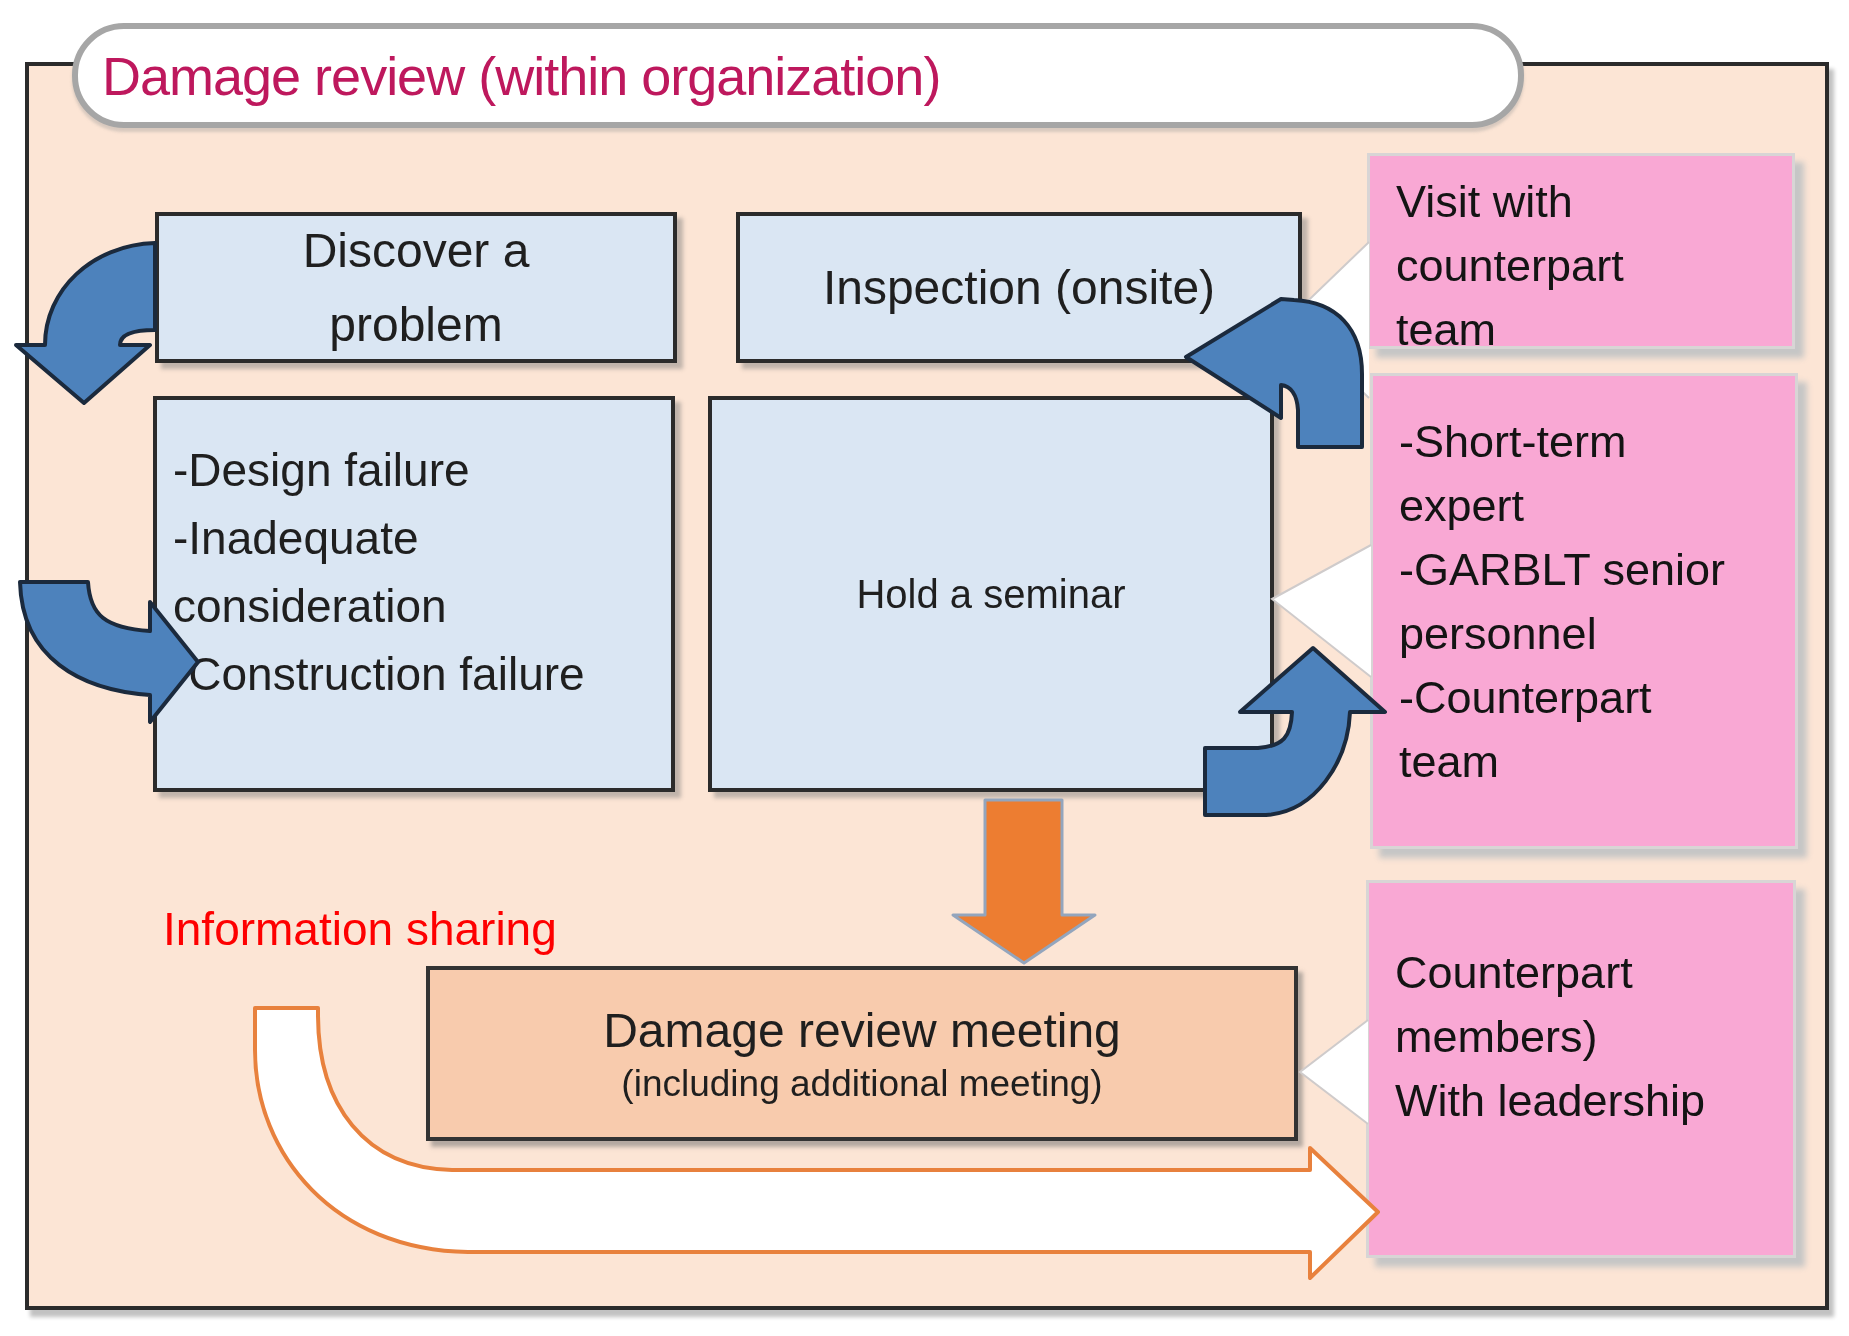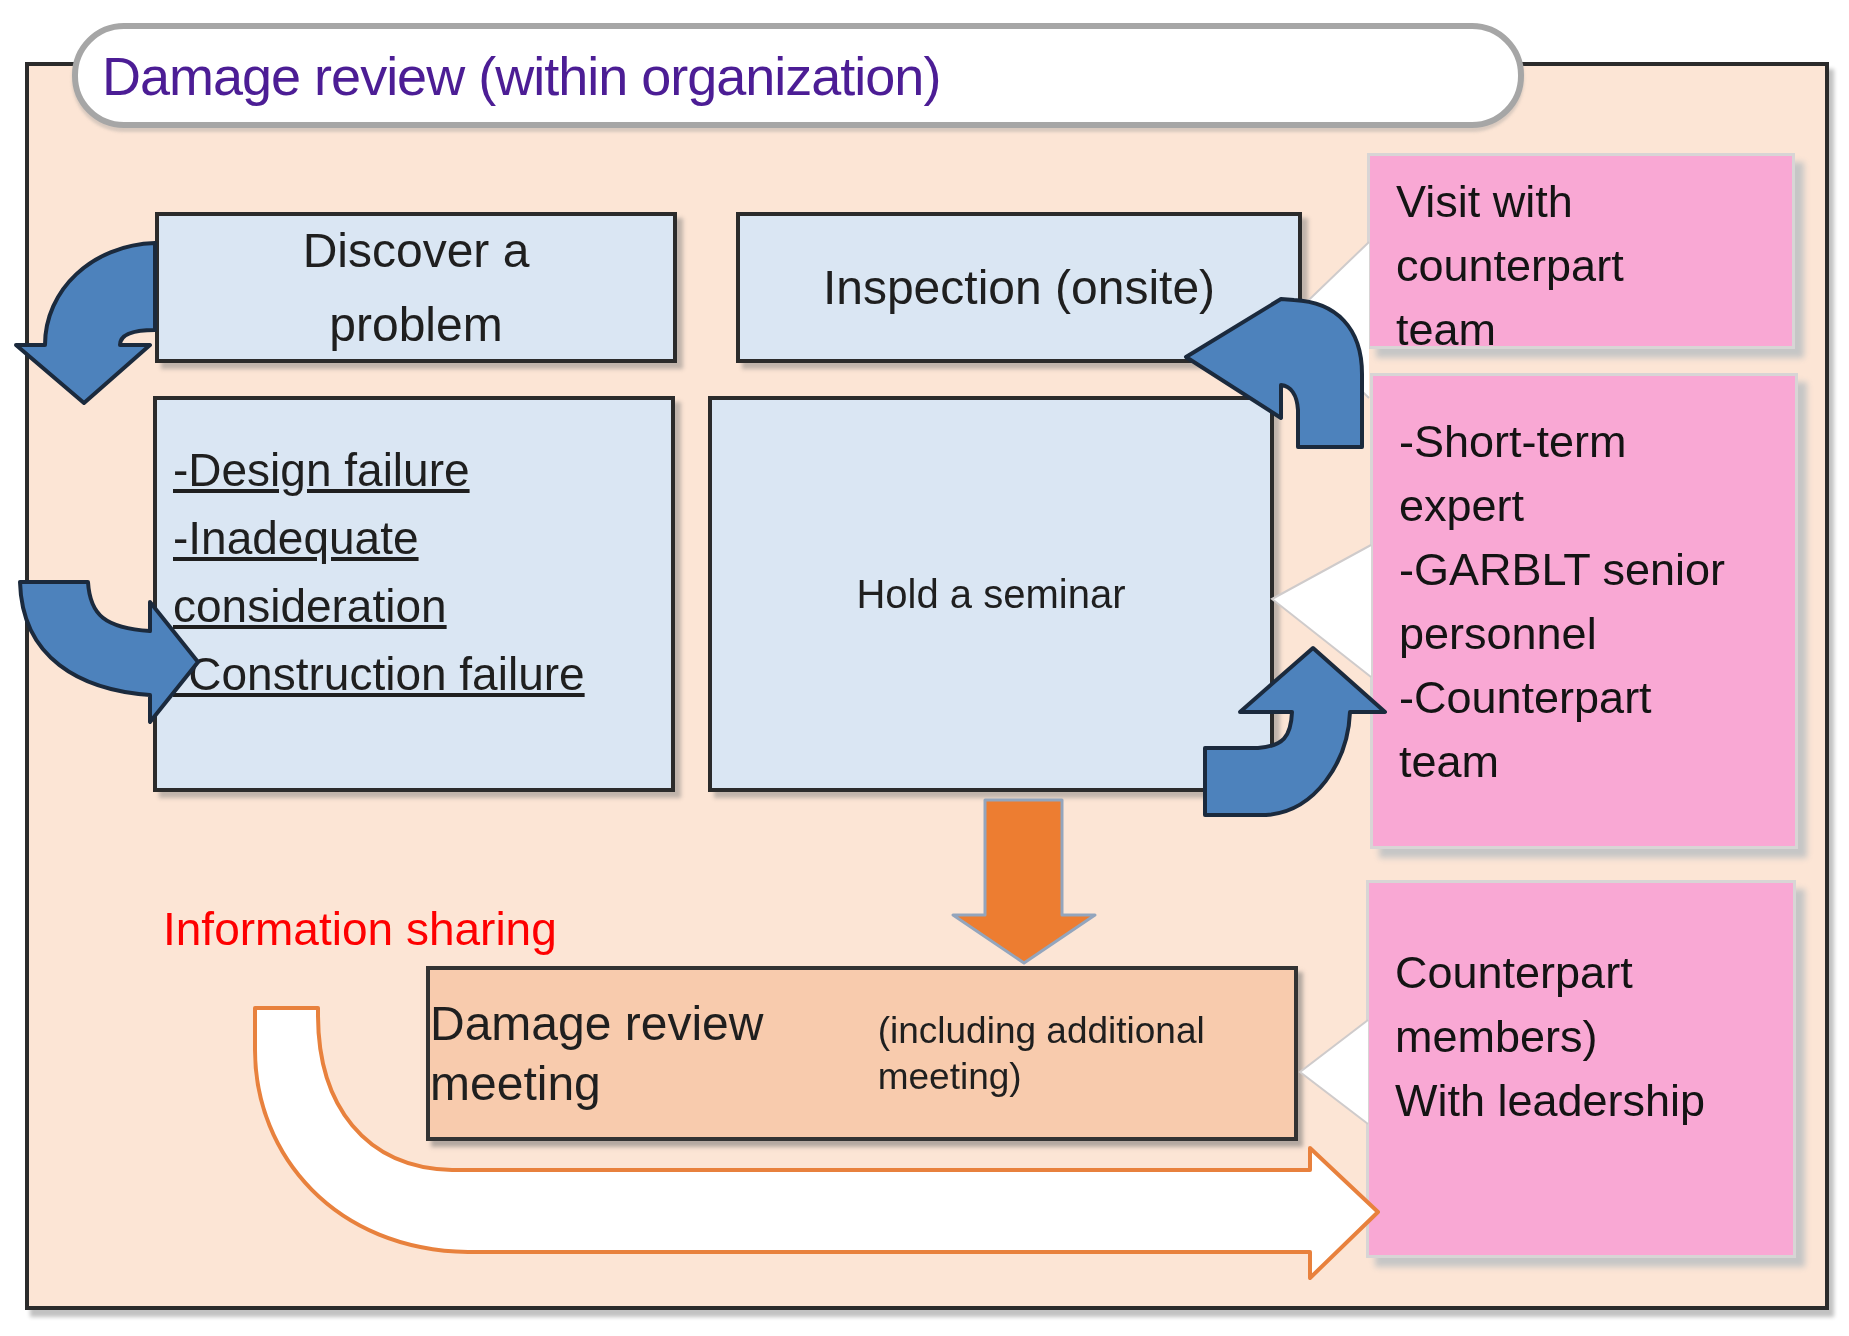--- a/index.html
+++ b/index.html
@@ -16,40 +16,40 @@
     z-index:1;
   }
   
   .title-box{
     left:72px;top:23px;width:1452px;height:105px;
     background:#ffffff;border:6px solid #a6a6a6;border-radius:52px;
     display:flex;align-items:center;padding-left:24px;
     box-shadow:0 4px 3px rgba(150,150,150,.35);
     z-index:3;
   }
-  .title-box .t{font-size:54px;letter-spacing:-1px;color:#4c1d95;}
+  .title-box .t{font-size:54px;letter-spacing:-1px;color:#be185d;}
   
   .pbox{
     background:#dae6f3;border:4px solid #2b2b2b;
     box-shadow:6px 6px 4px rgba(120,120,120,.45);
     z-index:2;display:flex;flex-direction:column;justify-content:center;
     font-size:48px;text-align:center;
   }
   .pbox.discover{left:155px;top:212px;width:522px;height:151px;line-height:74px;}
   .pbox.inspection{left:736px;top:212px;width:566px;height:151px;}
   .pbox.causes{left:153px;top:396px;width:522px;height:396px;
     justify-content:flex-start;text-align:left;padding:36px 6px 0 16px;
-    font-size:46px;line-height:68px;text-decoration:underline;}
+    font-size:46px;line-height:68px;}
   .pbox.seminar{left:708px;top:396px;width:566px;height:396px;font-size:40px;}
   
   .meeting{
     left:426px;top:966px;width:872px;height:175px;
     background:#f8cbad;border:4px solid #333333;
     box-shadow:5px 6px 4px rgba(110,110,110,.5);
-    z-index:2;display:flex;flex-direction:row;justify-content:center;align-items:center;
+    z-index:2;display:flex;flex-direction:column;justify-content:center;align-items:center;
   }
   .meeting .m1{font-size:48px;line-height:60px;}
   .meeting .m2{font-size:37px;line-height:46px;}
   
   .callout{
     background:#f9a8d4;border:3px solid #d8d5d5;
     box-shadow:9px 9px 6px #c6c6c6;
     z-index:2;font-size:45px;line-height:64px;color:#141414;
     padding-left:26px;
   }

